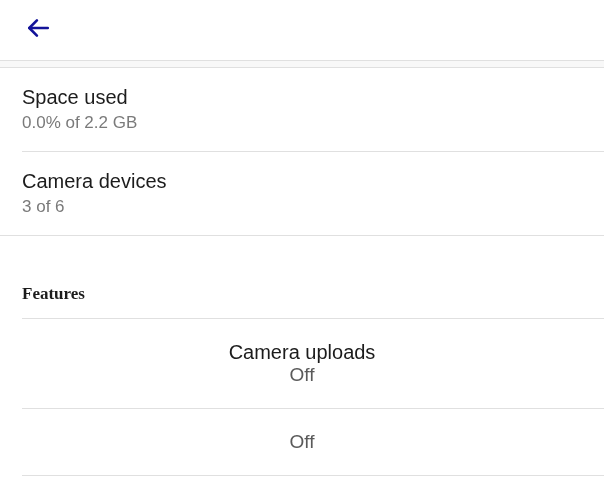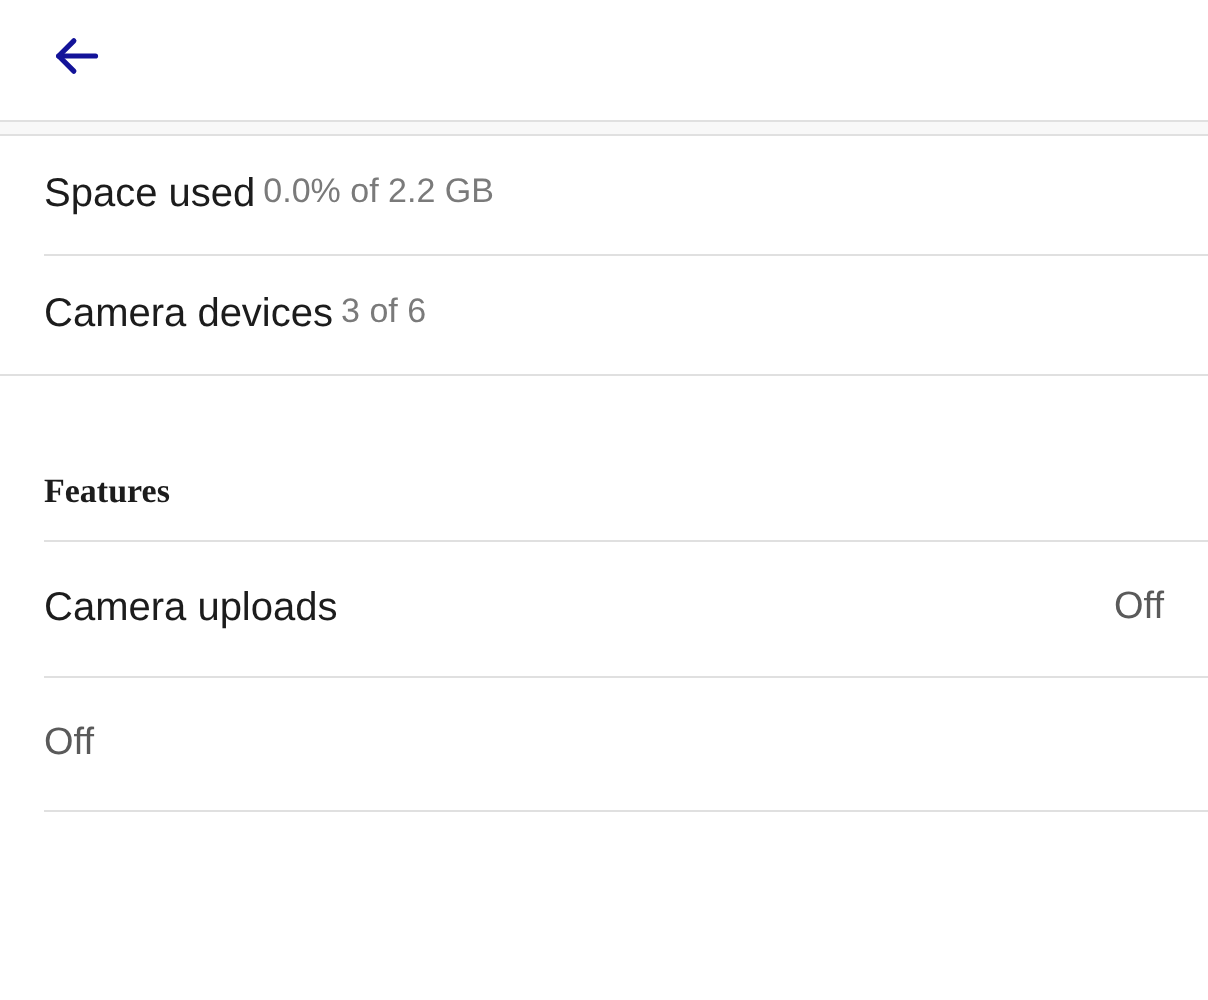--- a/index.html
+++ b/index.html
@@ -41,49 +41,50 @@
     .thin-sep {
       border-top: 1px solid #e0e0e0;
       margin-left: 22px;
     }
     .full-sep {
       border-top: 1px solid #e0e0e0;
     }
     .row {
       padding: 18px 22px;
       display: flex;
-      flex-direction: row;
+      flex-direction: column;
       gap: 4px;
       cursor: pointer;
     }
     .row-title {
       font-size: 20px;
       font-weight: 400;
       color: #1c1c1c;
     }
     .row-sub {
       font-size: 17px;
       color: #7a7a7a;
-      text-align: center;
     }
     .section-gap {
       height: 48px;
     }
     .section-header {
       padding: 0 22px 14px 22px;
       font-size: 17px;
       font-weight: 600;
       color: #1c1c1c;
       font-family: Liberation Serif, serif;
     }
     .row-inline {
       padding: 22px 22px;
       display: flex;
+      align-items: center;
       justify-content: space-between;
       cursor: pointer;
+      flex-direction: column;
     }
     .row-inline .label {
       font-size: 20px;
       font-weight: 400;
       color: #1c1c1c;
     }
     .row-inline .value {
       font-size: 19px;
       color: #5a5a5a;
     }

